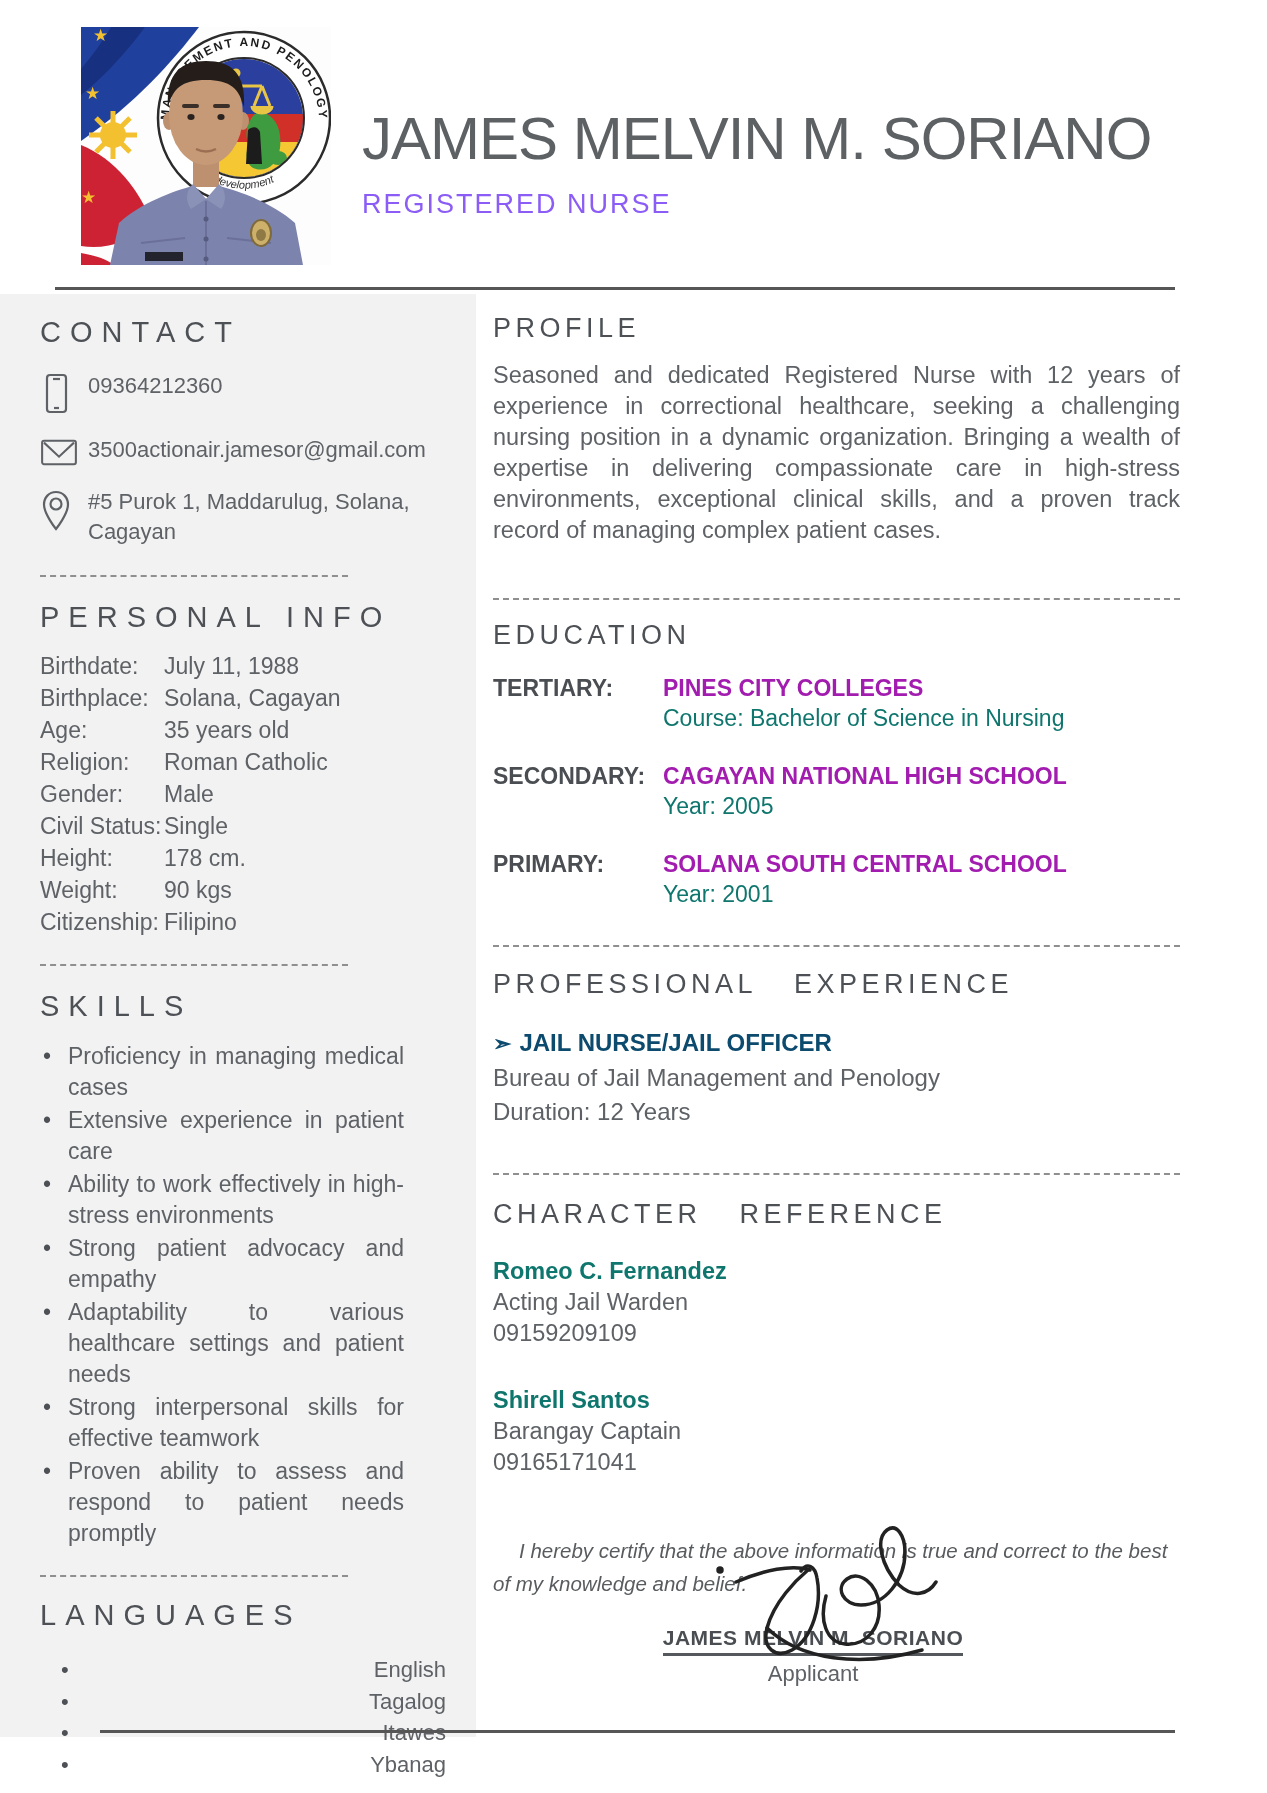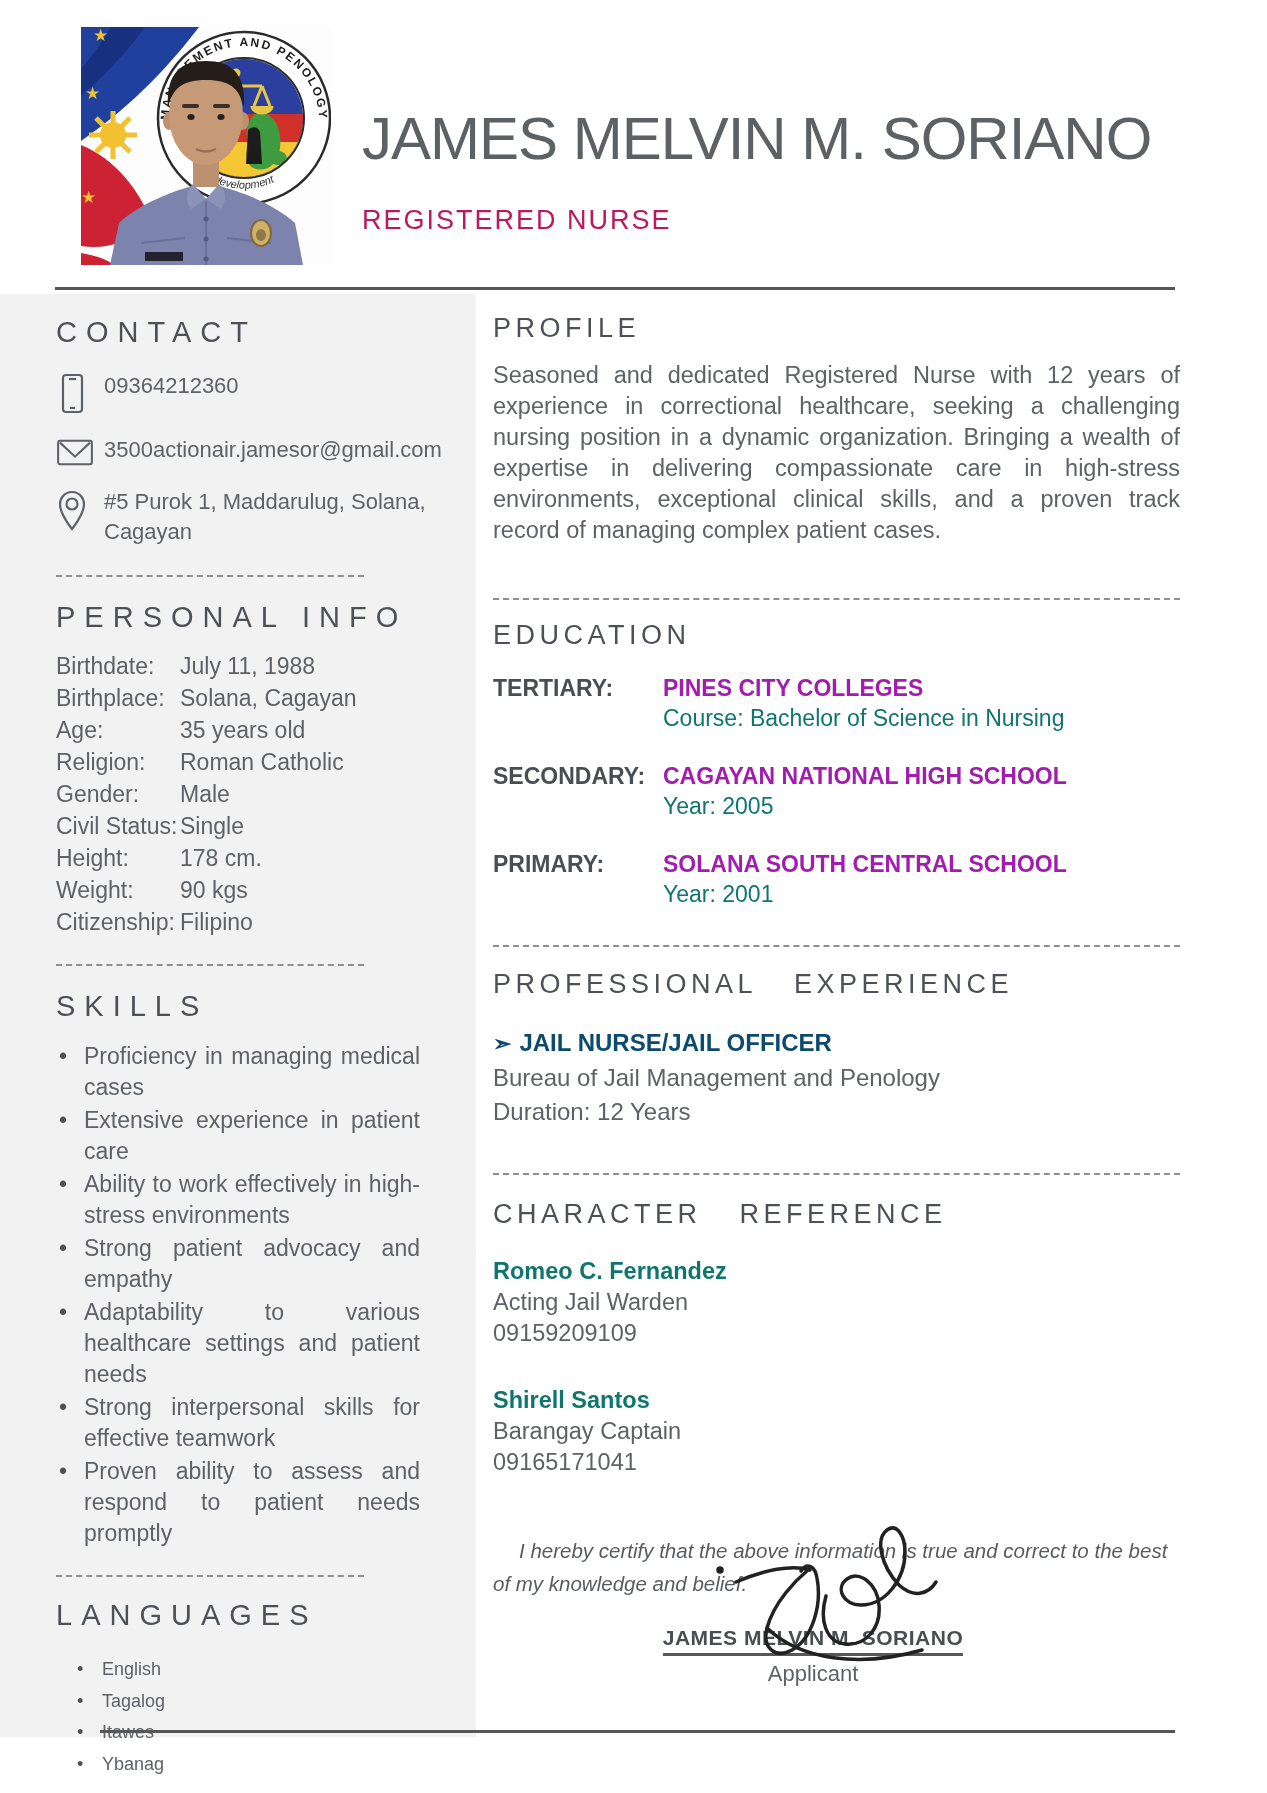--- a/index.html
+++ b/index.html
@@ -4,27 +4,27 @@
 <style>
   html,body{margin:0;padding:0;background:#ffffff;}
   .page{
     position:relative;width:1267px;height:1793px;background:#ffffff;
     font-family:"Liberation Sans",sans-serif;color:#5e6266;overflow:hidden;
   }
   
   .photo{position:absolute;left:81px;top:27px;width:250px;height:238px;}
   .name-block{position:absolute;left:362px;top:104px;}
   .big-name{font-size:60px;letter-spacing:-1px;color:#5d6164;font-weight:400;white-space:nowrap;}
-  .subtitle{margin-top:32px;font-size:27px;letter-spacing:2px;color:#be185d;}
+  .subtitle{margin-top:16px;font-size:27px;letter-spacing:2px;color:#8b5cf6;}
   .top-rule{position:absolute;left:55px;top:287px;width:1120px;height:3px;background:#565656;}
   .bottom-rule{position:absolute;left:100px;top:1730px;width:1075px;height:3px;background:#565656;}
   
   .sidebar{
     position:absolute;left:0;top:294px;width:476px;height:1443px;background:#f2f2f2;
-    padding:22px 30px 0 56px;box-sizing:border-box;
+    padding:22px 30px 0 40px;box-sizing:border-box;
   }
   .main{
     position:absolute;left:476px;top:289px;width:704px;padding:24px 0 0 17px;box-sizing:border-box;
   }
   h2{margin:0;font-weight:400;color:#4d5156;}
   .sb-heading{font-size:29px;letter-spacing:9px;}
   .main-heading{font-size:27px;letter-spacing:4.5px;}
   .two-word{word-spacing:26px;}
   .dash{border:none;border-top:2px dashed #8f8f8f;margin:0;}
   .sb-dash{width:308px;}
@@ -36,21 +36,21 @@
   .nowrap{white-space:nowrap;}
   
   .pi-rows{margin-top:16px;font-size:23px;}
   .pi-row{display:flex;line-height:32px;}
   .pi-label{flex:0 0 124px;}
   
   ul{list-style:none;margin:0;padding:0;}
   .skills-list{margin-top:18px;width:364px;text-align:justify;font-size:23px;}
   .skills-list li{position:relative;padding-left:28px;line-height:31px;margin-bottom:2px;}
   .skills-list li::before{content:"•";position:absolute;left:3px;top:0;color:#4d5156;}
-  .lang-list{margin-top:22px;font-size:18px;}
+  .lang-list{margin-top:22px;font-size:22px;text-align:right;}
   .lang-list li{position:relative;padding-left:46px;line-height:31.5px;}
   .lang-list li::before{content:"•";position:absolute;left:21px;top:0;color:#4d5156;}
   
   .profile-text{margin-top:16px;font-size:23.5px;line-height:31px;text-align:justify;}
   .sep-1{margin-top:52px;}
   .edu-head{margin-top:20px;}
   .edu-entries{margin-top:22px;font-size:23px;}
   .edu-entry{display:flex;margin-bottom:28px;line-height:30px;}
   .edu-level{flex:0 0 170px;font-weight:bold;color:#4a4e52;}
   .edu-school{font-weight:bold;color:#a21caf;}

